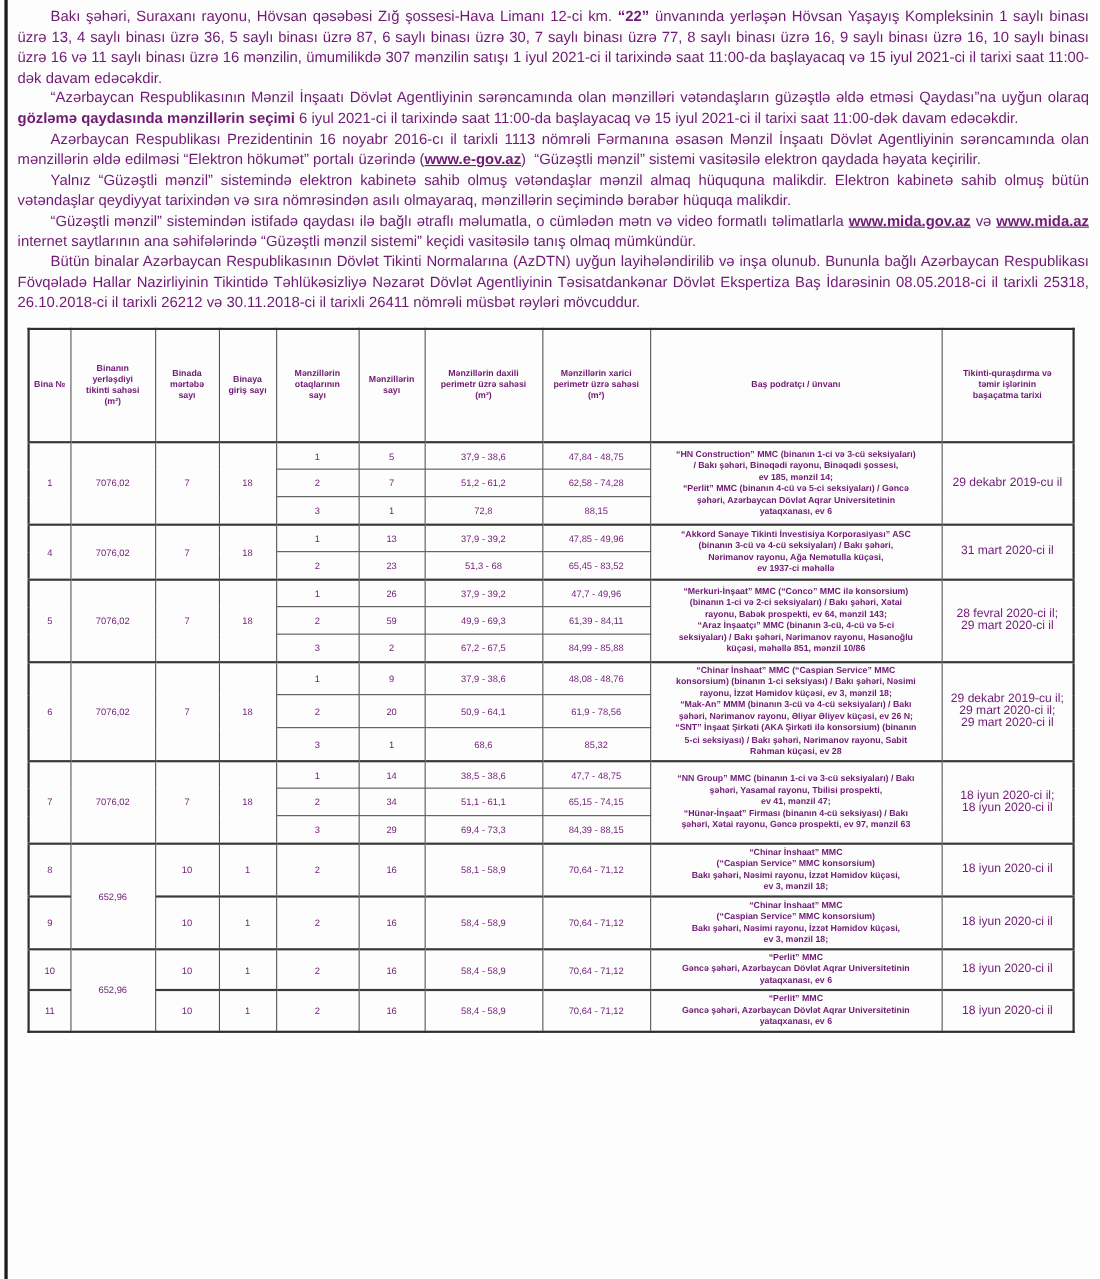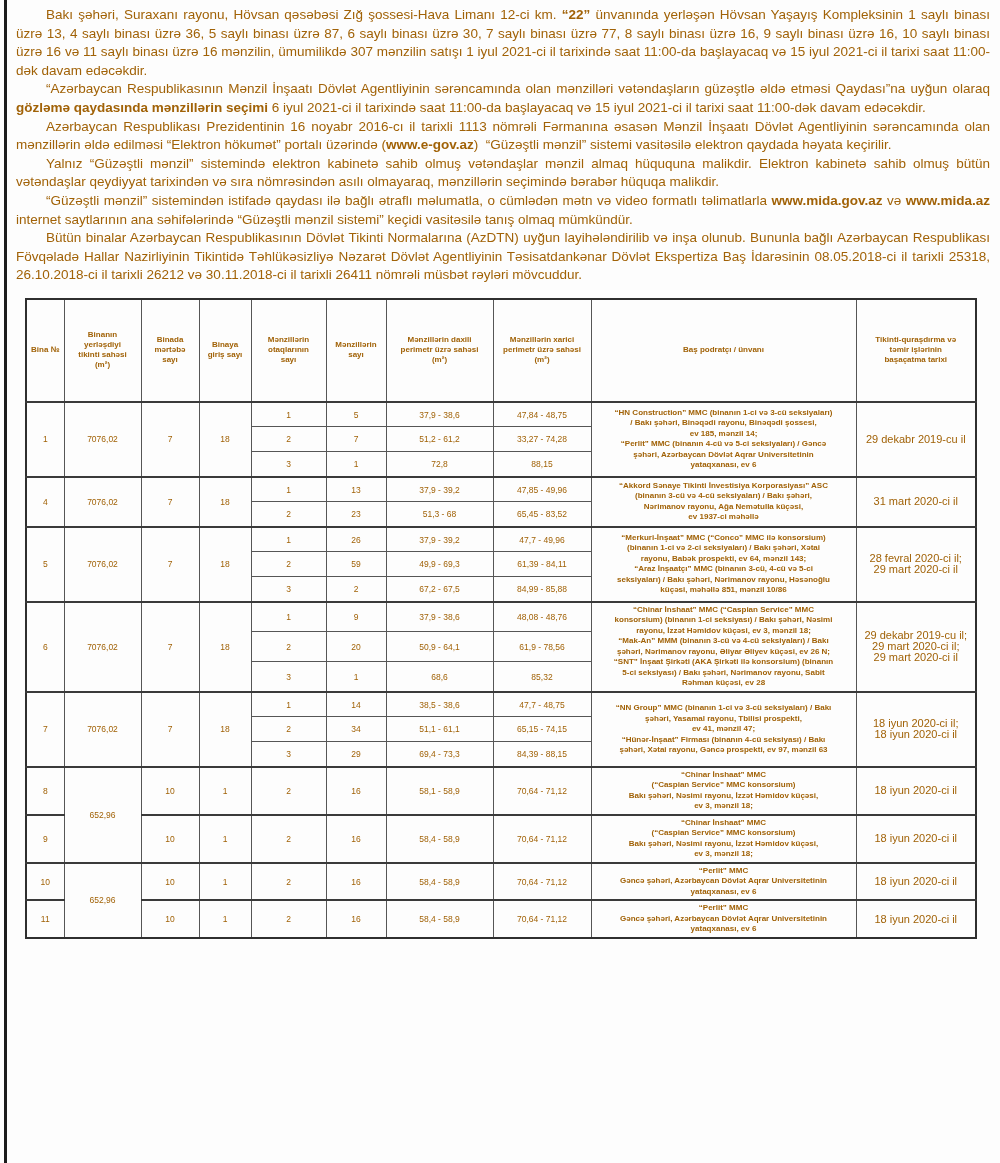--- a/index.html
+++ b/index.html
@@ -1,23 +1,23 @@
 <!DOCTYPE html>
 <html lang="az"><head>
 <meta charset="utf-8">
 <style>
   html,body{margin:0;padding:0;background:#fff;}
   .page{position:relative;width:1000px;height:1163px;background:#fdfdfd;overflow:hidden;
-        font-family:"Liberation Sans",sans-serif;color:#a16207;}
+        font-family:"Liberation Sans",sans-serif;color:#701a75;}
   .left-rule{position:absolute;left:4px;top:0;width:3px;height:1163px;background:#1c1c1c;}
   .doc{position:absolute;left:16px;top:6px;width:974px;}
   .para{margin:0;font-size:13.5px;line-height:18.6px;text-align:justify;text-indent:30px;}
   .para span{white-space:pre-wrap;}
   .b{font-weight:bold;}
-  .u{}
+  .u{text-decoration:underline;}
   .all-bold{font-weight:bold;}
   .doc-heading{font-size:15.5px;font-weight:bold;margin:2px 0;text-indent:30px;}
   .tbl-wrap{margin:13px 0 0 9px;}
   table{border-collapse:collapse;table-layout:fixed;width:950px;border:2px solid #2f2f2f;}
   th,td{border:1px solid #565656;overflow:hidden;}
   thead tr{height:103px;}
   tbody tr{height:25px;}
   tr.group-start > td{border-top:2px solid #3a3a3a;}
   th{font-size:8px;line-height:10px;font-weight:bold;text-align:center;vertical-align:middle;
      white-space:pre-line;padding:2px;border-bottom:2px solid #3a3a3a;}
@@ -101,21 +101,21 @@
 ev 185, mənzil 14;
 “Perlit” MMC (binanın 4-cü və 5-ci seksiyaları) / Gəncə
 şəhəri, Azərbaycan Dövlət Aqrar Universitetinin
 yataqxanası, ev 6</td>
               <td class="date" rowspan="3">29 dekabr 2019-cu il</td>
             </tr>
             <tr>
               <td class="num">2</td>
               <td class="num">7</td>
               <td class="num">51,2 - 61,2</td>
-              <td class="num">33,27 - 74,28</td>
+              <td class="num">62,58 - 74,28</td>
             </tr>
             <tr>
               <td class="num">3</td>
               <td class="num">1</td>
               <td class="num">72,8</td>
               <td class="num">88,15</td>
             </tr>
             <tr class="group-start">
               <td class="num" rowspan="2">4</td>
               <td class="num" rowspan="2">7076,02</td>

